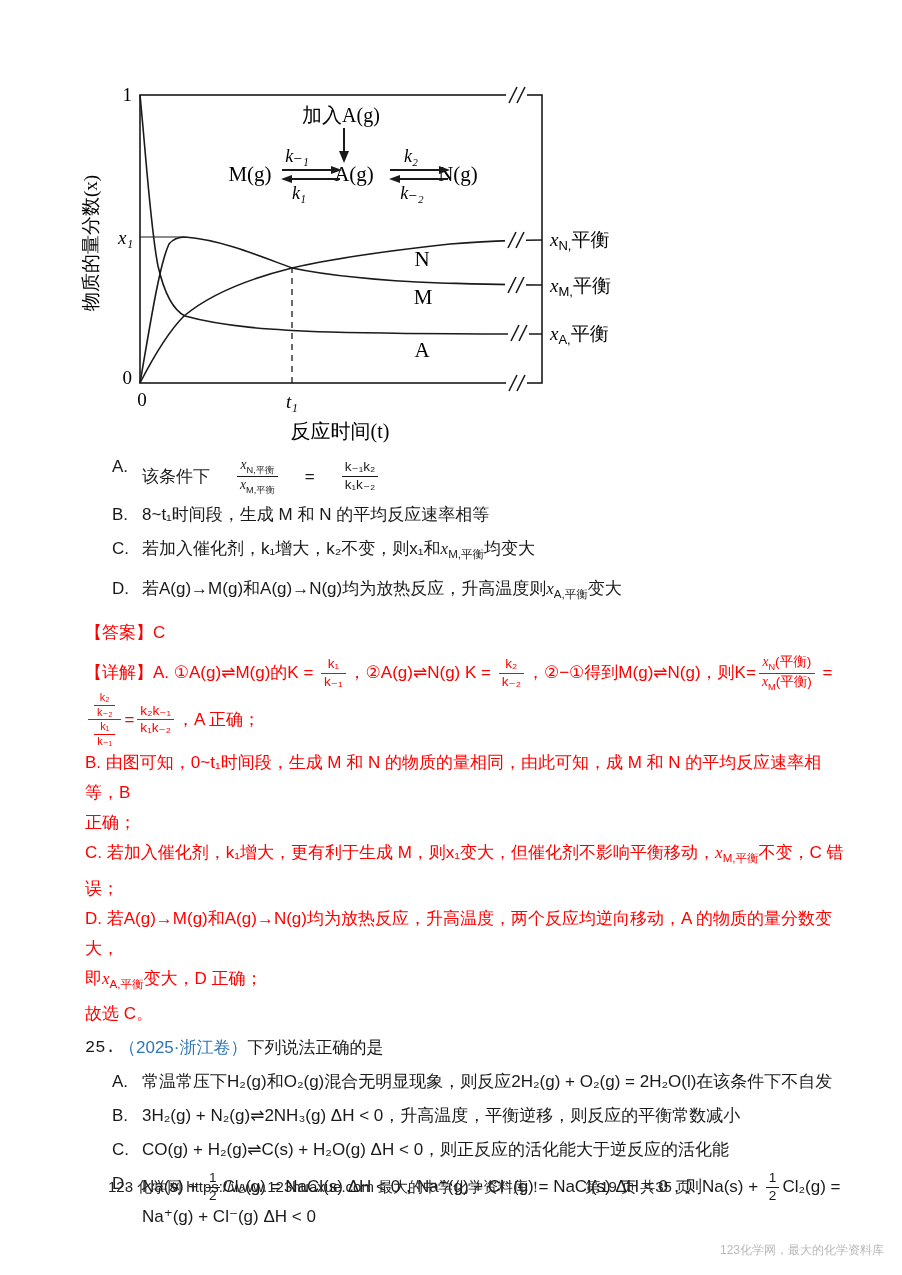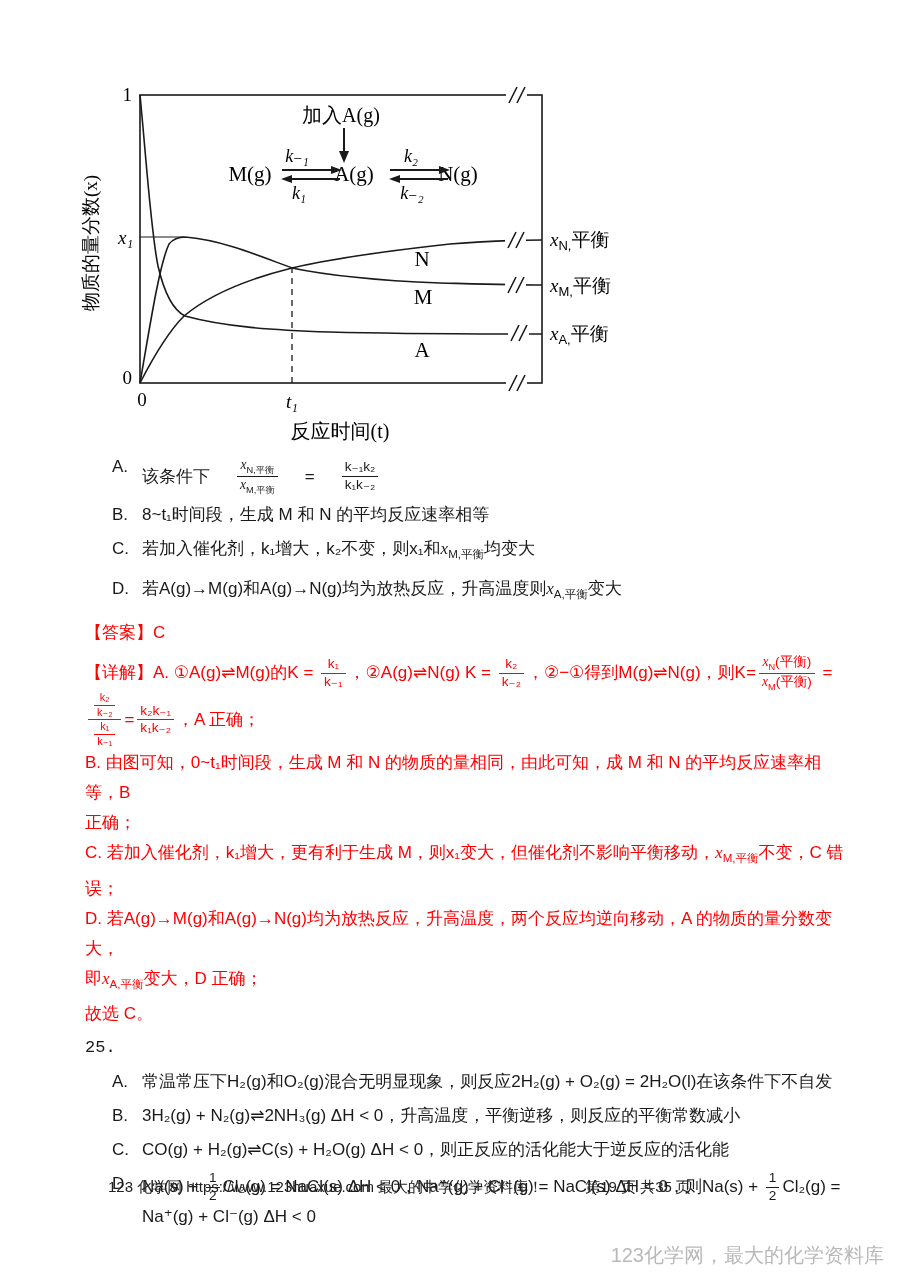--- a/index.html
+++ b/index.html
@@ -29,21 +29,21 @@
   
   .frac{display:inline-block;vertical-align:middle;text-align:center;
         font-size:0.8em;line-height:1.1;margin:0 3px;}
   .frac .fn{display:block;border-bottom:1px solid currentColor;padding:0 3px 1px 3px;}
   .frac .fd{display:block;padding:1px 3px 0 3px;}
   sub{font-size:0.68em;}
   i{font-family:"Liberation Serif","DejaVu Serif",serif;font-style:italic;}
   
   .footer{position:absolute;left:0;top:1178px;width:799px;text-align:center;font-size:15px;color:#222;}
   .footer .gap{display:inline-block;width:42px;}
-  .watermark{position:absolute;right:18px;top:1242px;font-size:20px;color:#b9b9b9;}
+  .watermark{position:absolute;right:18px;top:1242px;font-size:12px;color:#b9b9b9;}
 </style>
 </head>
 <body>
 
 <div class="page">
 
   <div class="chart-area">
     <svg width="902" height="452" viewBox="0 0 902 452">
       <g stroke="#1a1a1a" stroke-width="1.6" fill="none">
 
@@ -178,20 +178,21 @@
       <div class="exp-line">C. 若加入催化剂，k₁增大，更有利于生成 M，则x₁变大，但催化剂不影响平衡移动，<i>x</i><sub>M,平衡</sub>不变，C 错</div>
       <div class="exp-line">误；</div>
       <div class="exp-line">D. 若A(g)→M(g)和A(g)→N(g)均为放热反应，升高温度，两个反应均逆向移动，A 的物质的量分数变大，</div>
       <div class="exp-line">即<i>x</i><sub>A,平衡</sub>变大，D 正确；</div>
       <div class="exp-line">故选 C。</div>
     </div>
 
     <div>
       <div class="q25-head">
         <span class="num">25.</span>
+        <span><span class="blue">（2025·浙江卷）</span><span>下列说法正确的是</span></span>
       </div>
       <div class="opt">
         <span class="lbl">A.</span>
         <span class="body">常温常压下H₂(g)和O₂(g)混合无明显现象，则反应2H₂(g) + O₂(g) = 2H₂O(l)在该条件下不自发</span>
       </div>
       <div class="opt">
         <span class="lbl">B.</span>
         <span class="body">3H₂(g) + N₂(g)⇌2NH₃(g)  ΔH &lt; 0，升高温度，平衡逆移，则反应的平衡常数减小</span>
       </div>
       <div class="opt">

